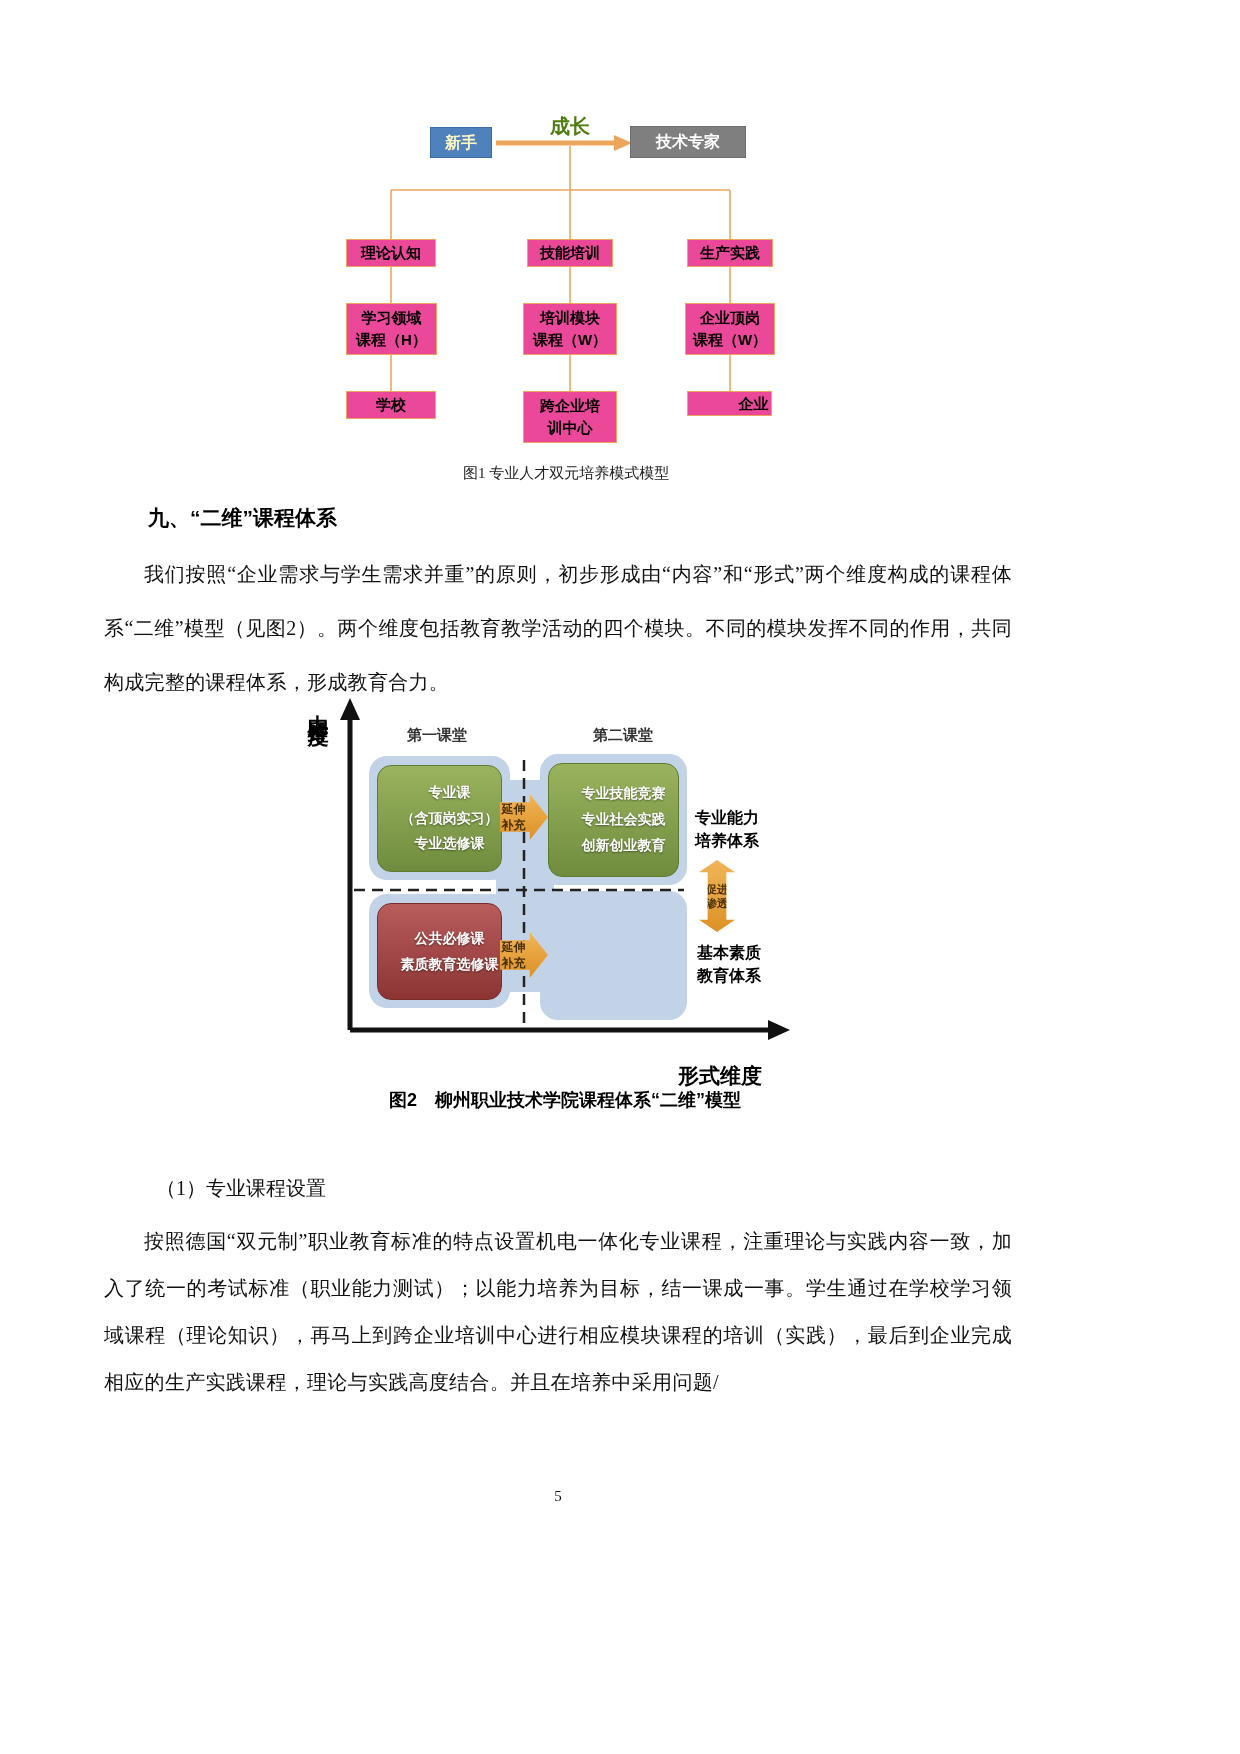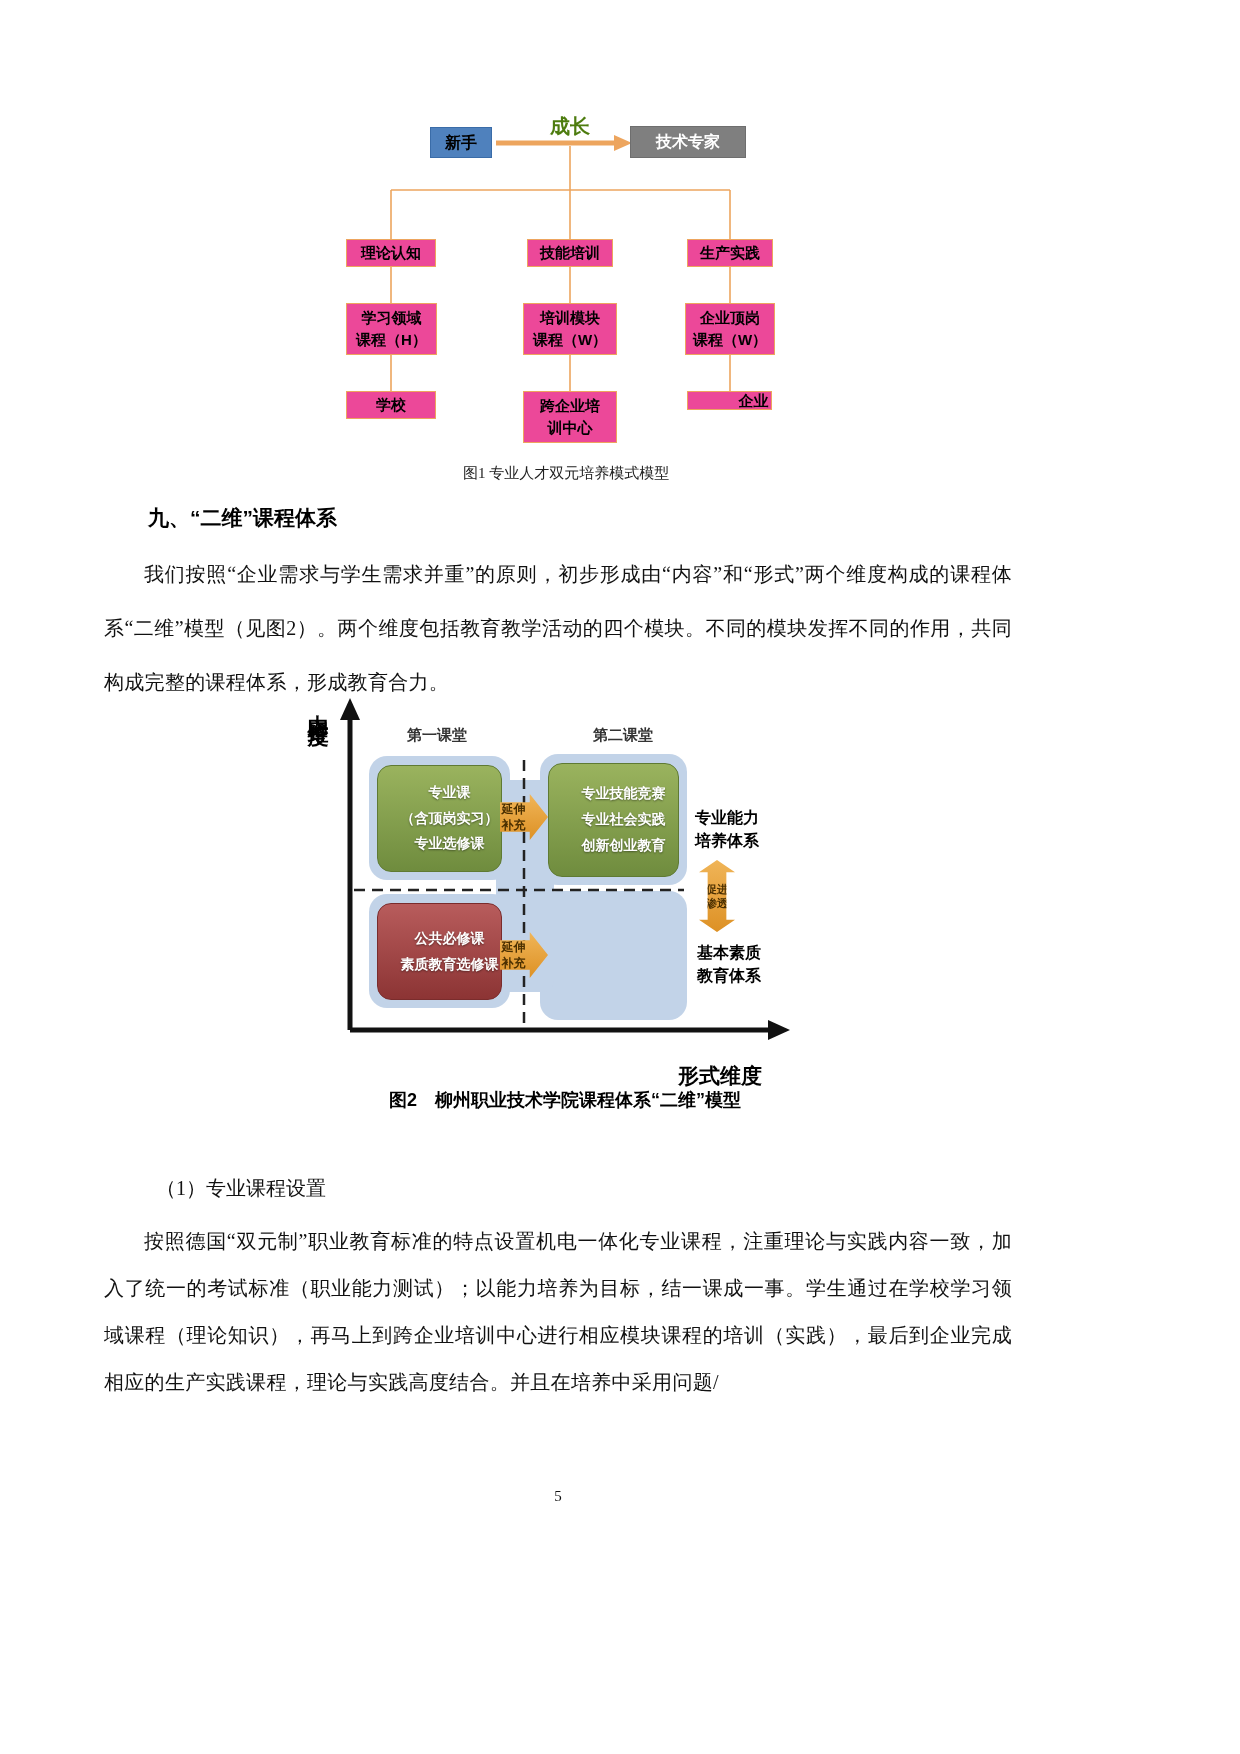--- a/index.html
+++ b/index.html
@@ -12,33 +12,33 @@
 
   
   .fig1 { position:absolute; left:340px; top:110px; width:452px; height:352px; }
   .fig1 svg { position:absolute; left:0; top:0; }
   .f1box {
     position:absolute; display:flex; align-items:center; justify-content:center;
     text-align:center; background:#ec4899; border:1.6px solid #eda55e;
     font-family:"Liberation Sans","DejaVu Sans",sans-serif; font-weight:bold;
     font-size:15px; line-height:1.45; white-space:pre-line; color:#000;
   }
-  .f1box.blue { background:#4f81bd; border-color:#3a6ca8; color:#000000; left:90px; top:17px; width:62px; height:31px; font-size:16px; }
+  .f1box.blue { background:#4f81bd; border-color:#3a6ca8; color:#fef9c3; left:90px; top:17px; width:62px; height:31px; font-size:16px; }
   .f1box.gray { background:#7f7f7f; border-color:#6e6e6e; color:#fff; left:290px; top:16px; width:116px; height:32px; font-size:16px; }
   .f1growth { position:absolute; left:200px; top:3px; width:60px; text-align:center;
     font-family:"Liberation Sans","DejaVu Sans",sans-serif; font-weight:bold; font-size:20px; color:#4d7c0f; }
   .l1c1 { left:6px;   top:129px; width:90px; height:28px; }
   .l1c2 { left:187px; top:129px; width:86px; height:28px; }
   .l1c3 { left:347px; top:129px; width:86px; height:28px; }
   .l2c1 { left:6px;   top:193px; width:91px; height:52px; }
   .l2c2 { left:183px; top:193px; width:94px; height:52px; }
   .l2c3 { left:345px; top:193px; width:90px; height:52px; }
   .l3c1 { left:6px;   top:281px; width:90px; height:28px; }
   .l3c2 { left:183px; top:281px; width:94px; height:52px; }
-  .l3c3 { left:347px; top:281px; width:85px; height:19px;padding-left:48px; }
+  .l3c3 { left:347px; top:281px; width:85px; height:25px;padding-left:48px; }
   .fig1-caption { position:absolute; left:340px; top:464px; width:452px; text-align:center;
     font-size:15px; color:#222; }
 
   
   .sec-heading { position:absolute; left:148px; top:504px;
     font-family:"Liberation Sans","DejaVu Sans",sans-serif; font-weight:bold; font-size:21px; color:#000; }
   .para1 { position:absolute; left:104px; top:547px; width:908px;
     font-size:20px; line-height:54px; text-align:justify; text-indent:2em; letter-spacing:0.3px; }
 
   

